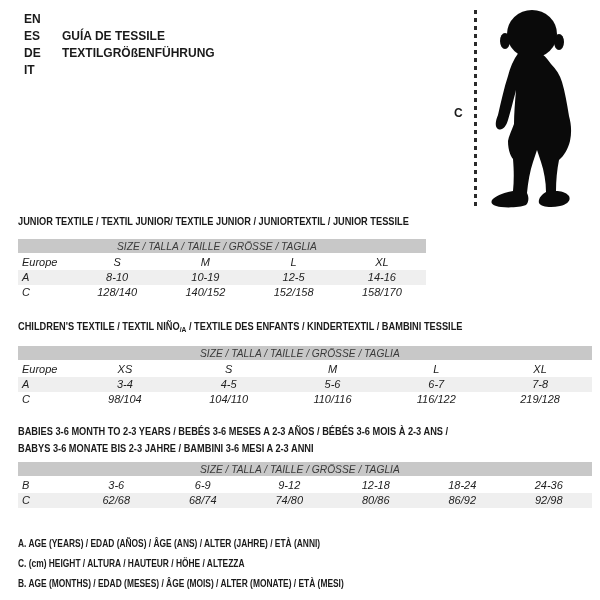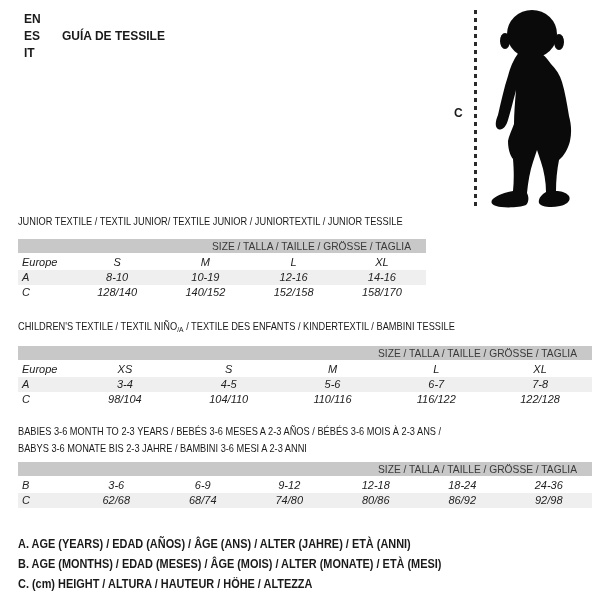--- a/index.html
+++ b/index.html
@@ -21,46 +21,50 @@
     left:474px; top:10px; width:3px; height:198px;
     background:repeating-linear-gradient(to bottom,#2a2a2a 0 4px,transparent 4px 8px);
   }
   .c-label { left:454px; top:106px; font-size:12px; font-weight:bold; }
   .figure-svg { left:479px; top:8px; }
 
   
   .cond { display:inline-block; transform:scaleX(0.84); transform-origin:0 50%; white-space:nowrap; }
   .cond2 { display:inline-block; transform:scaleX(0.93); transform-origin:0 50%; white-space:nowrap; }
 
-  .tbl-title { font-size:11px; font-weight:normal; white-space:nowrap; line-height:13px; }
+  .tbl-title { font-size:11px; font-weight:bold; white-space:nowrap; line-height:13px; }
   .sub { font-size:8px; vertical-align:-2px; }
 
   table.size-table { position:absolute; border-collapse:collapse; table-layout:fixed; font-size:11px; }
   th.size-bar {
-    background:#c8c8c8; height:14px; font-weight:normal; text-align:right;
-    padding:0 0 0 4px; color:#3a3a3a; border-bottom:2px solid #ffffff; font-size:11px;
+    background:#c8c8c8; height:14px; font-weight:normal; text-align:center;
+    padding:0 0 0 4px; color:#3a3a3a; border-bottom:2px solid #ffffff; font-size:11px;font-style:italic;
   }
   td { height:15px; line-height:15px; padding:0; color:#222222;font-style:italic; }
   td.lbl { text-align:left; padding-left:4px; }
   td.val { text-align:center; }
   tr.shaded td { background:#efefef; }
 
   .notes-block { left:18px; top:534px; }
-  .note-line { height:20px; line-height:20px; font-size:13px; font-weight:bold; white-space:nowrap; }
+  .note-line { height:20px; line-height:20px; font-size:10px; font-weight:bold; white-space:nowrap; }
 </style>
 </head>
 <body>
 
 <div class="abs lang-block">
   <div class="lang-row">
     <span class="lang-code">EN</span>
   </div>
   <div class="lang-row">
     <span class="lang-code">ES</span>
     <span class="lang-title">GUÍA DE TESSILE</span>
+  </div>
+  <div class="lang-row">
+    <span class="lang-code">DE</span>
+    <span class="lang-title">TEXTILGRÖßENFÜHRUNG</span>
   </div>
   <div class="lang-row">
     <span class="lang-code">IT</span>
   </div>
 </div>
 
 <div class="abs dash-line"></div>
 <div class="abs c-label">C</div>
 
 <svg class="abs figure-svg" width="116" height="200" viewBox="0 0 116 200" xmlns="http://www.w3.org/2000/svg">
@@ -120,21 +124,21 @@
       <td class="lbl">Europe</td>
       <td class="val">S</td>
       <td class="val">M</td>
       <td class="val">L</td>
       <td class="val">XL</td>
     </tr>
     <tr class="shaded">
       <td class="lbl">A</td>
       <td class="val">8-10</td>
       <td class="val">10-19</td>
-      <td class="val">12-16</td>
+      <td class="val">12-5</td>
       <td class="val">14-16</td>
     </tr>
     <tr>
       <td class="lbl">C</td>
       <td class="val">128/140</td>
       <td class="val">140/152</td>
       <td class="val">152/158</td>
       <td class="val">158/170</td>
     </tr>
   </tbody>
@@ -173,21 +177,21 @@
       <td class="val">5-6</td>
       <td class="val">6-7</td>
       <td class="val">7-8</td>
     </tr>
     <tr>
       <td class="lbl">C</td>
       <td class="val">98/104</td>
       <td class="val">104/110</td>
       <td class="val">110/116</td>
       <td class="val">116/122</td>
-      <td class="val">122/128</td>
+      <td class="val">219/128</td>
     </tr>
   </tbody>
 </table>
 
 <div class="abs tbl-title" style="left:18px; top:423px; line-height:17px;">
   <div><span class="cond">BABIES 3-6 MONTH TO 2-3 YEARS / BEBÉS 3-6 MESES A 2-3 AÑOS / BÉBÉS 3-6 MOIS À 2-3 ANS /</span></div>
   <div><span class="cond">BABYS 3-6 MONATE BIS 2-3 JAHRE / BAMBINI 3-6 MESI A 2-3 ANNI</span></div>
 </div>
 <table class="size-table" style="left:18px; top:462px; width:574px;">
   <colgroup>
@@ -221,15 +225,15 @@
       <td class="val">74/80</td>
       <td class="val">80/86</td>
       <td class="val">86/92</td>
       <td class="val">92/98</td>
     </tr>
   </tbody>
 </table>
 
 <div class="abs notes-block">
   <div class="note-line"><span class="cond">A. AGE (YEARS) / EDAD (AÑOS) / ÂGE (ANS) / ALTER (JAHRE) / ETÀ (ANNI)</span></div>
+  <div class="note-line"><span class="cond">C. (cm) HEIGHT / ALTURA / HAUTEUR / HÖHE / ALTEZZA</span></div>
   <div class="note-line"><span class="cond">B. AGE (MONTHS) / EDAD (MESES) / ÂGE (MOIS) / ALTER (MONATE) / ETÀ (MESI)</span></div>
-  <div class="note-line"><span class="cond">C. (cm) HEIGHT / ALTURA / HAUTEUR / HÖHE / ALTEZZA</span></div>
 </div>
 
 </body></html>

